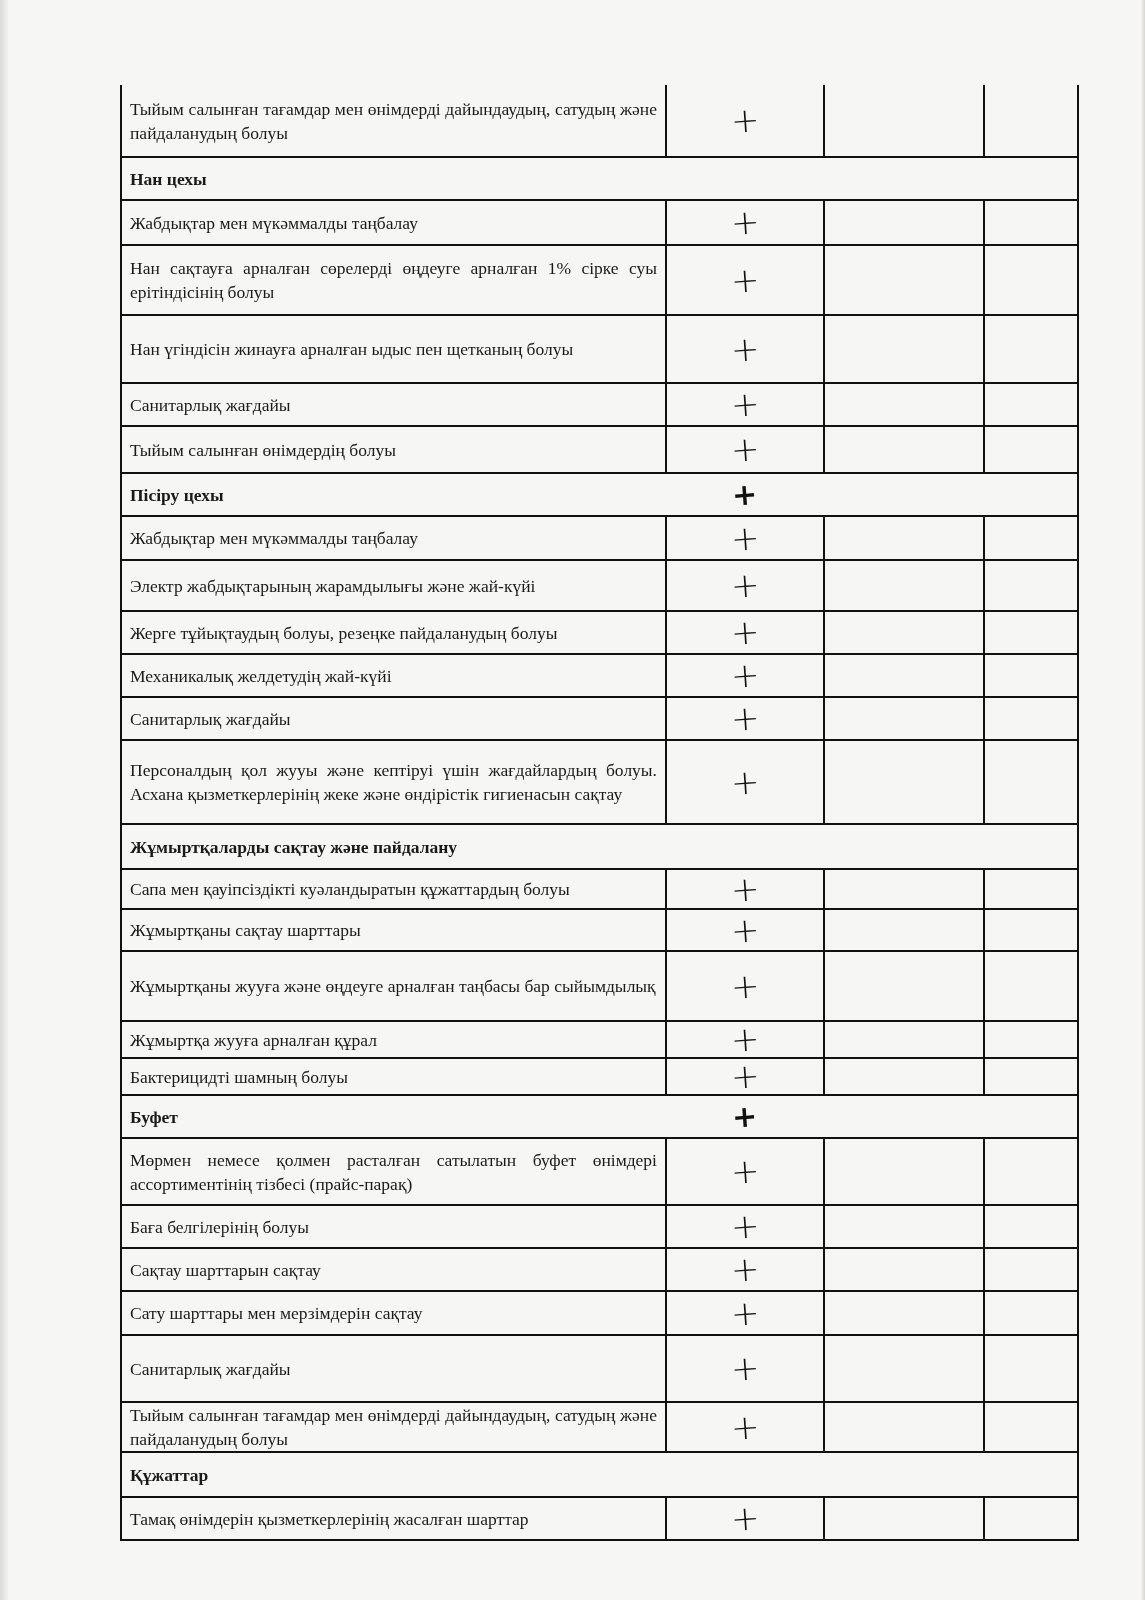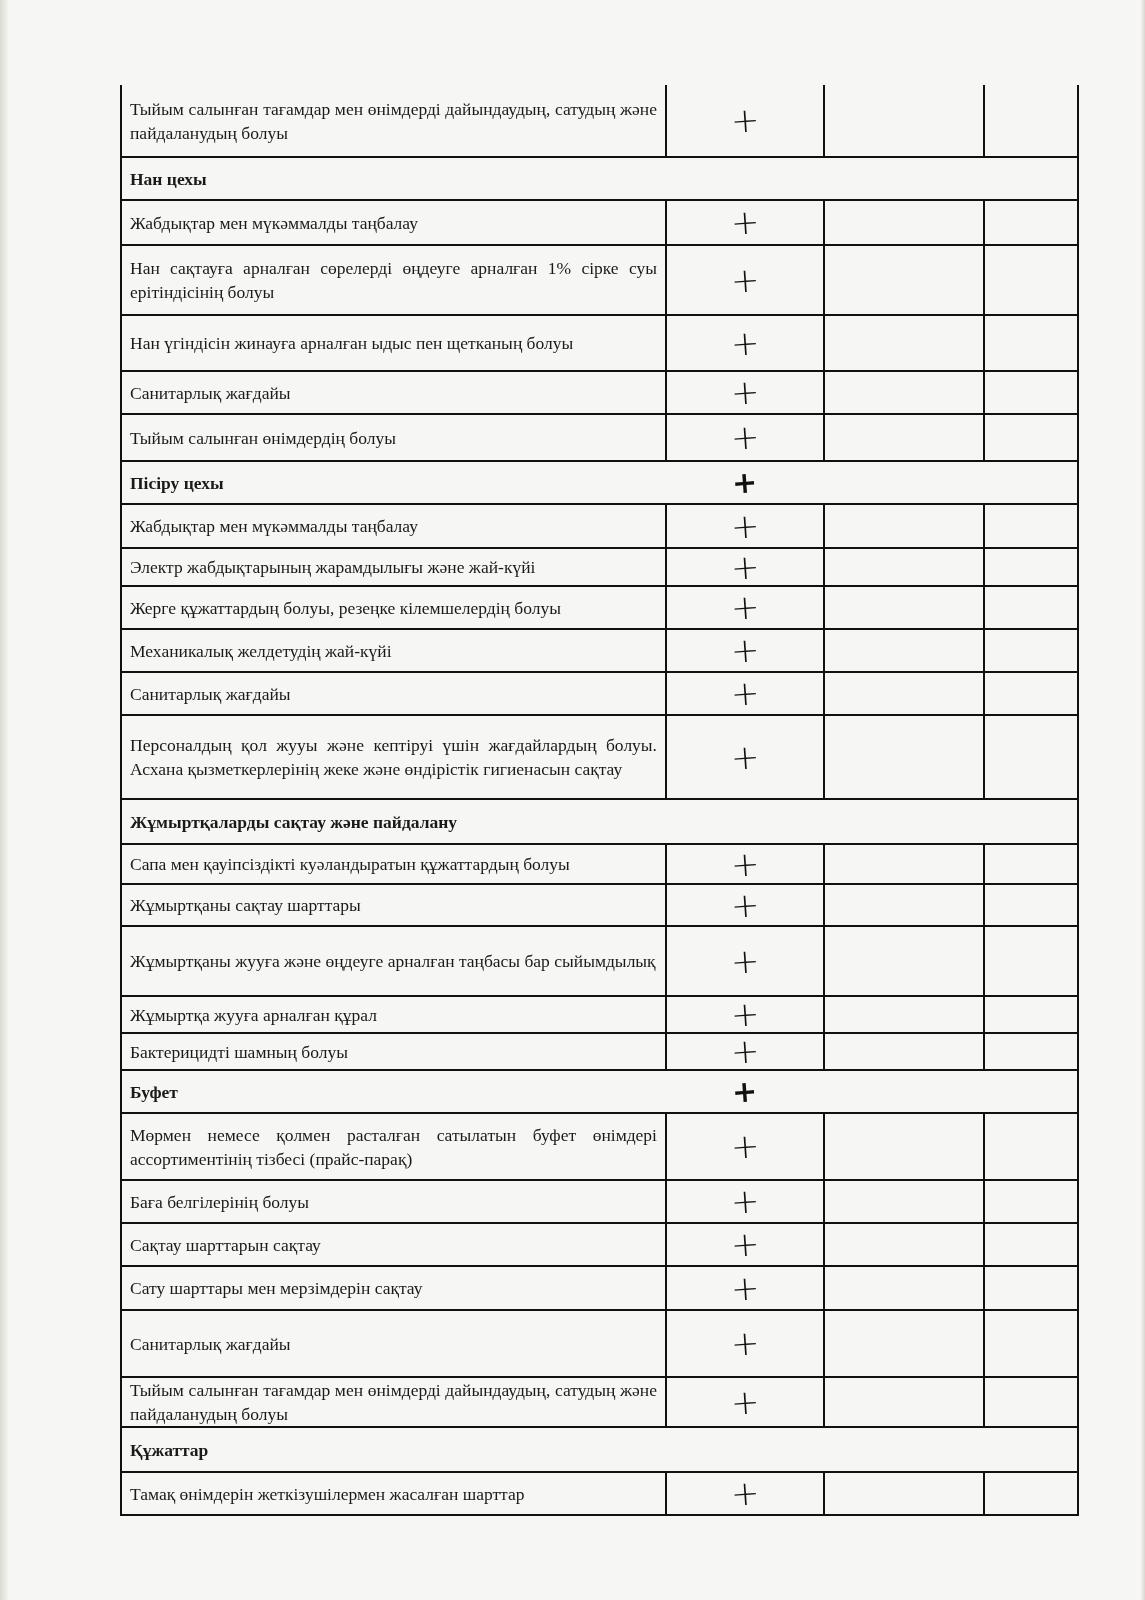--- a/index.html
+++ b/index.html
@@ -114,21 +114,21 @@
           <td class="mark-cell"><span class="plus">+</span></td>
           <td></td>
           <td></td>
         </tr>
         <tr style="height: 70px;">
           <td class="text-cell">Нан сақтауға арналған сөрелерді өңдеуге арналған 1% сірке суы ерітіндісінің болуы</td>
           <td class="mark-cell"><span class="plus">+</span></td>
           <td></td>
           <td></td>
         </tr>
-        <tr style="height: 56px;">
+        <tr style="height: 68px;">
           <td class="text-cell">Нан үгіндісін жинауға арналған ыдыс пен щетканың болуы</td>
           <td class="mark-cell"><span class="plus">+</span></td>
           <td></td>
           <td></td>
         </tr>
         <tr style="height: 43px;">
           <td class="text-cell">Санитарлық жағдайы</td>
           <td class="mark-cell"><span class="plus">+</span></td>
           <td></td>
           <td></td>
@@ -141,28 +141,28 @@
         </tr>
         <tr style="height: 43px;">
           <td colspan="4" class="section-cell"><span>Пісіру цехы</span><span class="section-plus">+</span></td>
         </tr>
         <tr style="height: 44px;">
           <td class="text-cell">Жабдықтар мен мүкәммалды таңбалау</td>
           <td class="mark-cell"><span class="plus">+</span></td>
           <td></td>
           <td></td>
         </tr>
-        <tr style="height: 38px;">
+        <tr style="height: 51px;">
           <td class="text-cell">Электр жабдықтарының жарамдылығы және жай-күйі</td>
           <td class="mark-cell"><span class="plus">+</span></td>
           <td></td>
           <td></td>
         </tr>
         <tr style="height: 43px;">
-          <td class="text-cell">Жерге құжаттардың болуы, резеңке кілемшелердің болуы</td>
+          <td class="text-cell">Жерге тұйықтаудың болуы, резеңке пайдаланудың болуы</td>
           <td class="mark-cell"><span class="plus">+</span></td>
           <td></td>
           <td></td>
         </tr>
         <tr style="height: 43px;">
           <td class="text-cell">Механикалық желдетудің жай-күйі</td>
           <td class="mark-cell"><span class="plus">+</span></td>
           <td></td>
           <td></td>
         </tr>
@@ -247,20 +247,20 @@
         <tr style="height: 43px;">
           <td class="text-cell">Тыйым салынған тағамдар мен өнімдерді дайындаудың, сатудың және пайдаланудың болуы</td>
           <td class="mark-cell"><span class="plus">+</span></td>
           <td></td>
           <td></td>
         </tr>
         <tr style="height: 45px;">
           <td colspan="4" class="section-cell"><span>Құжаттар</span><span class="section-plus"></span></td>
         </tr>
         <tr style="height: 43px;">
-          <td class="text-cell">Тамақ өнімдерін жеткізушілермен жасалған шарттар</td>
+          <td class="text-cell">Тамақ өнімдерін қызметкерлерінің жасалған шарттар</td>
           <td class="mark-cell"><span class="plus">+</span></td>
           <td></td>
           <td></td>
         </tr>
       </tbody>
   </table>
 </div>
 
 </body></html>

